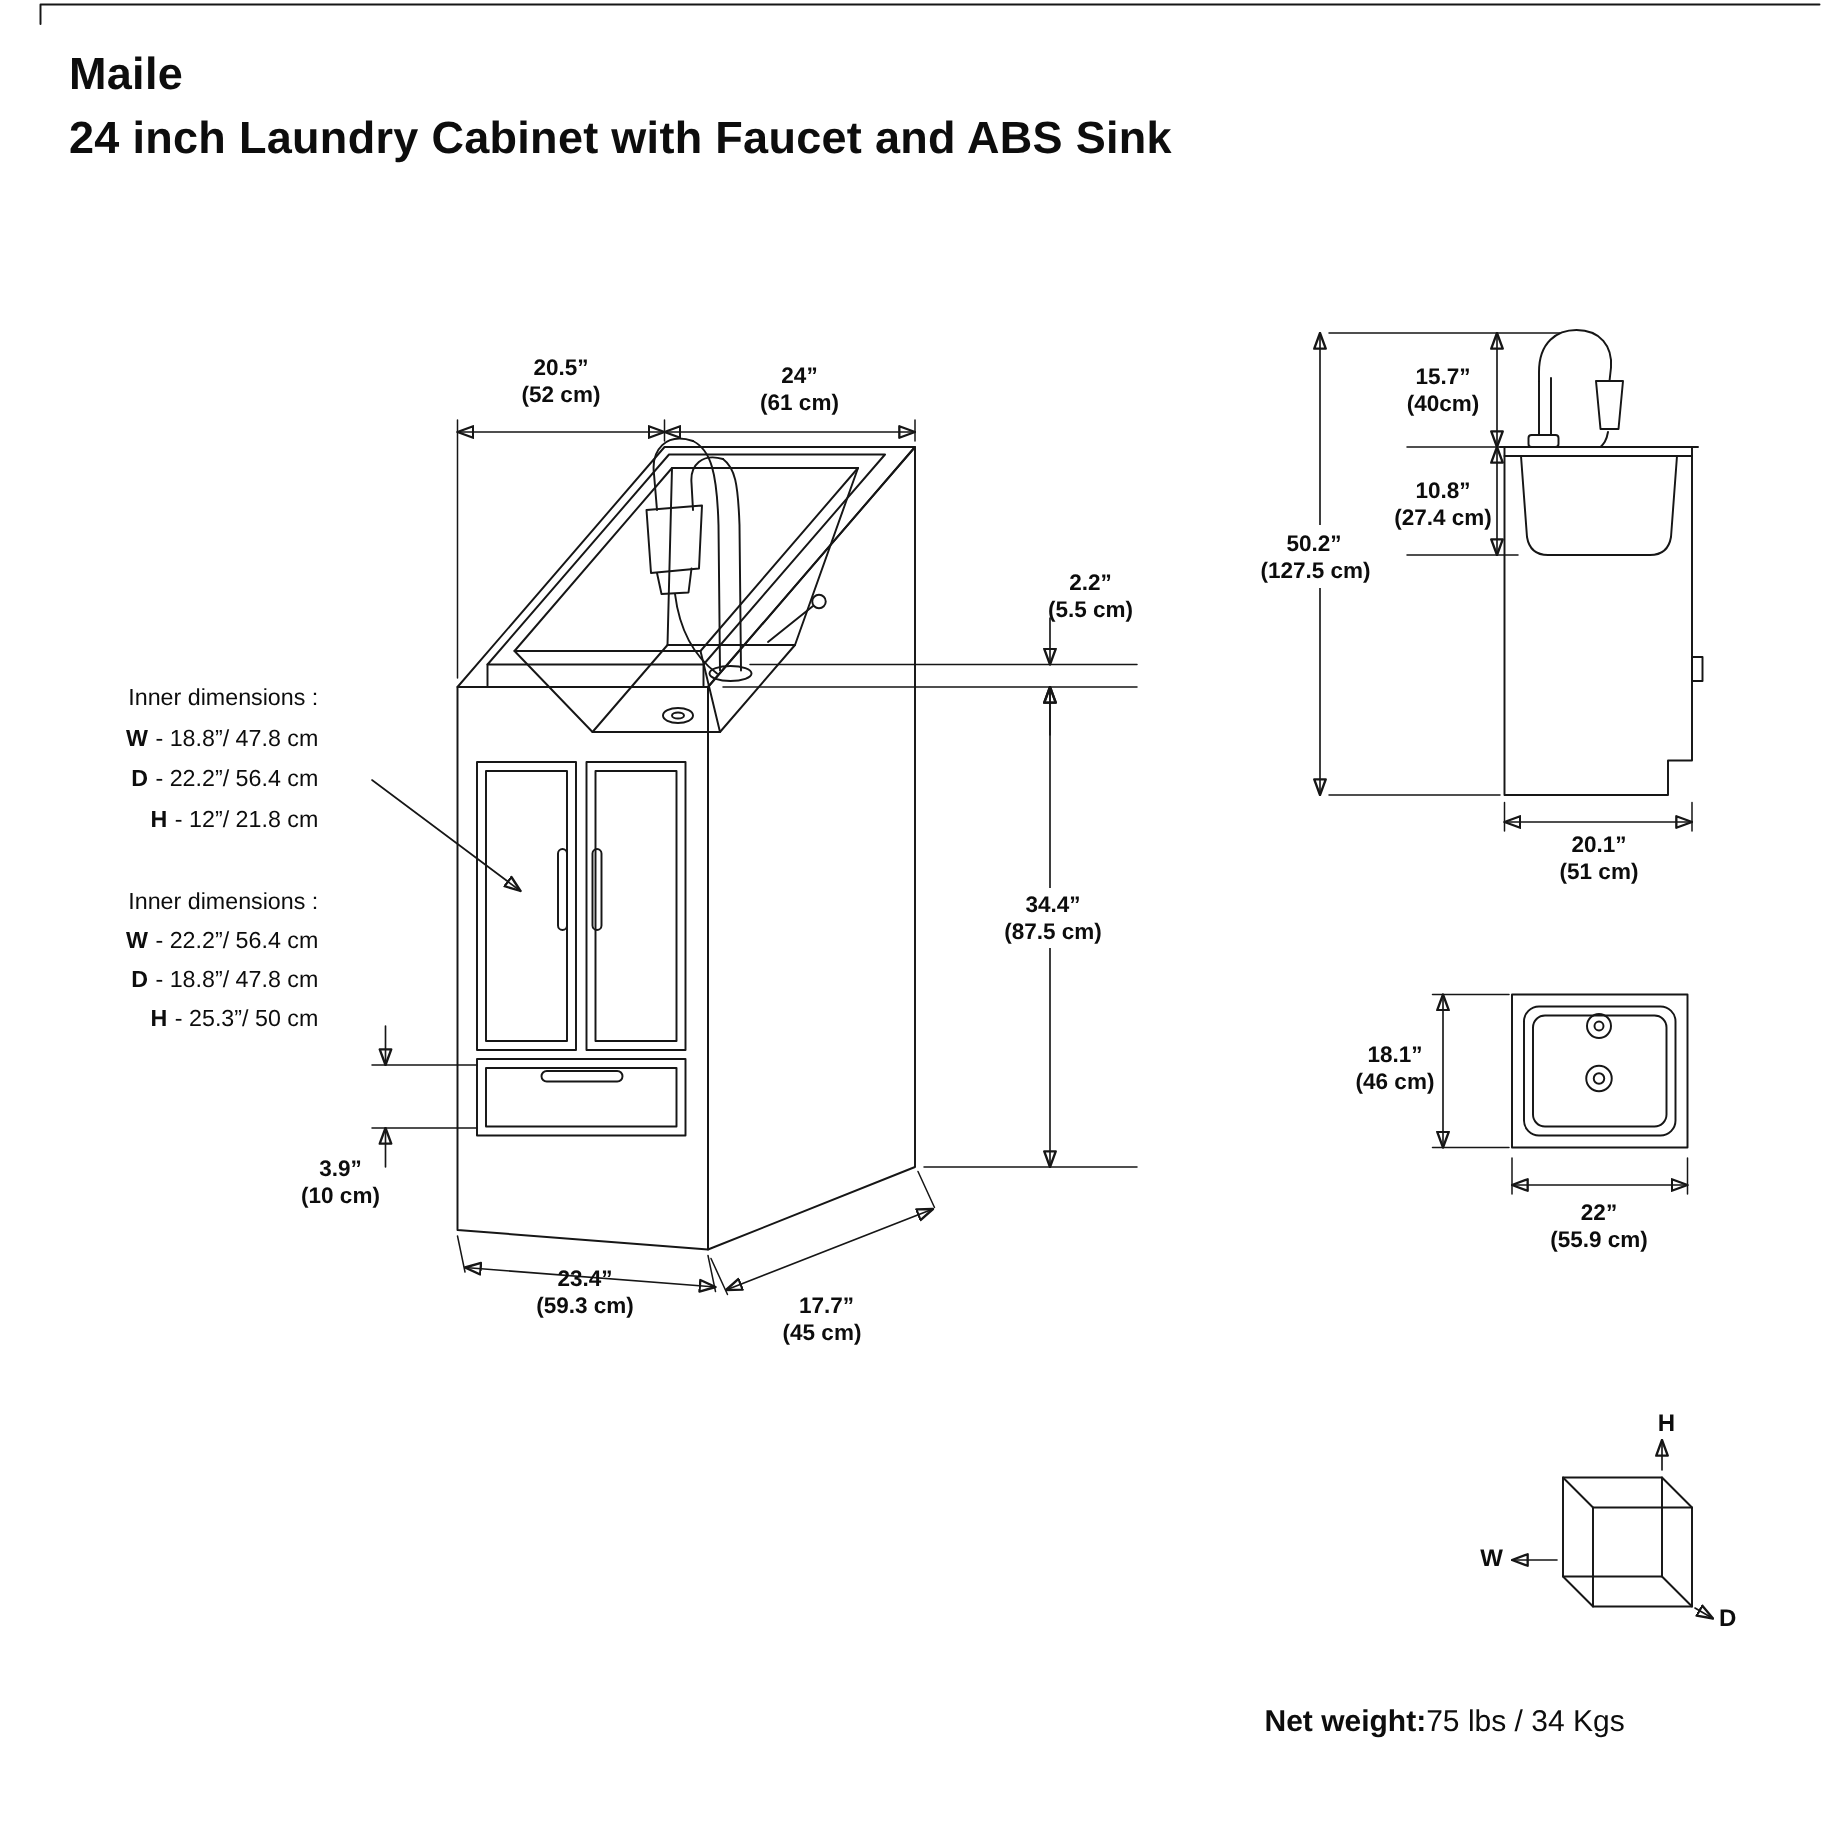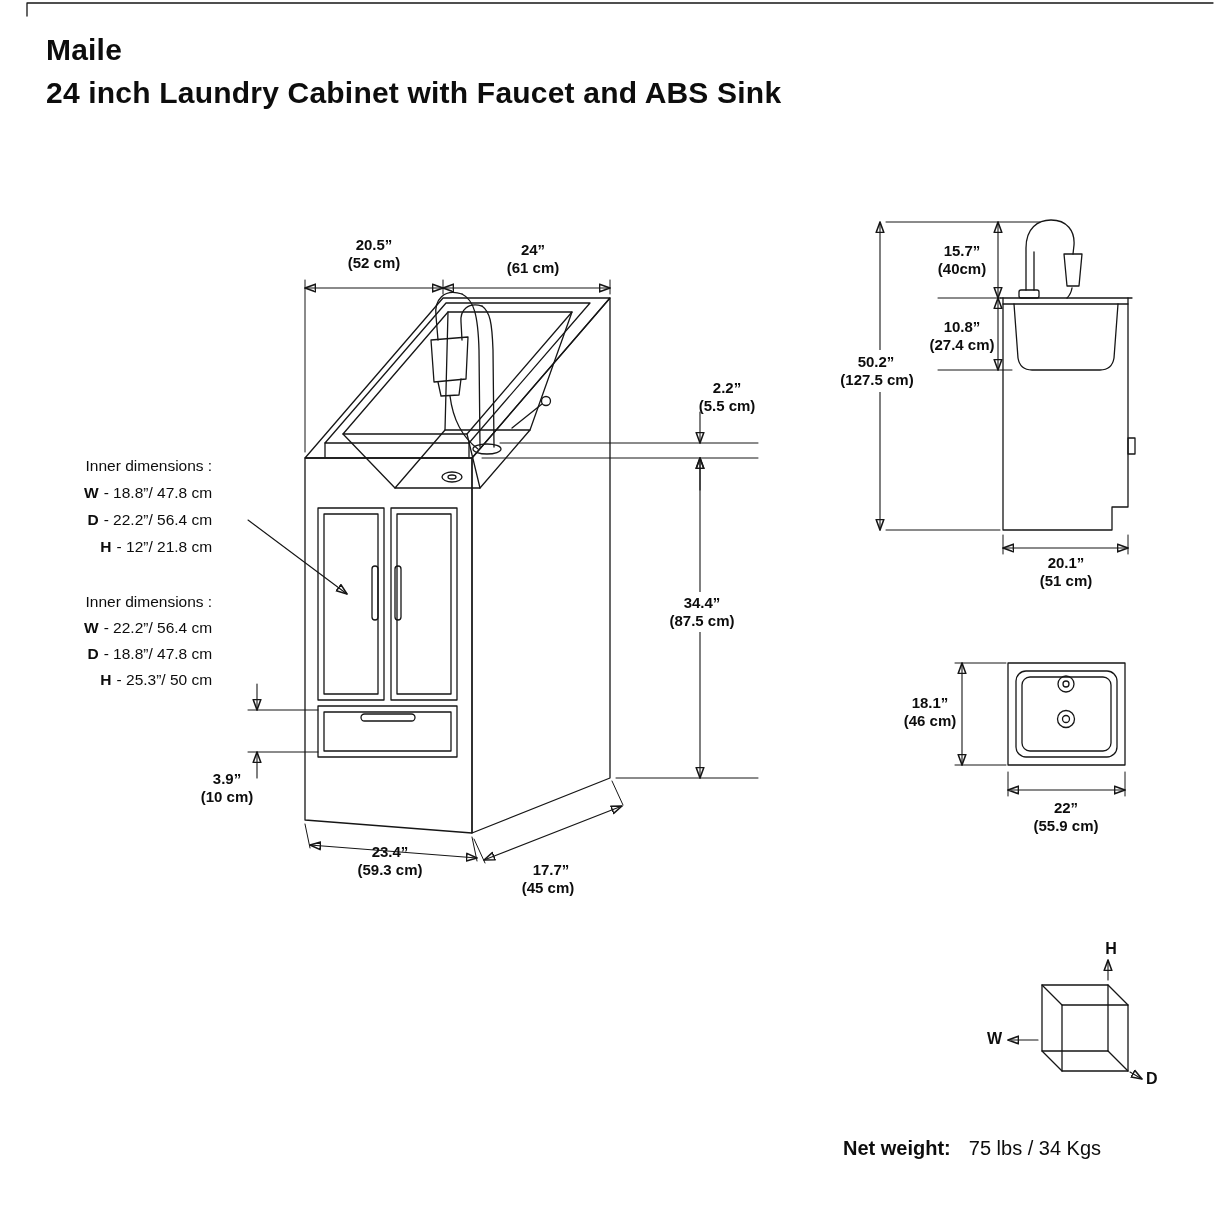--- a/index.html
+++ b/index.html
@@ -17,21 +17,21 @@
   svg.draw .dim  { stroke-width:1.1; }
   svg.draw .mask { fill:#ffffff; stroke:none; }
   svg.draw text  { font-family:"Liberation Sans", sans-serif; fill:#0d0d0d; stroke:none; }
   .dim-label  { font-size:15px; font-weight:bold; text-anchor:middle; }
   .axis-label { font-size:16px; font-weight:bold; }
   .title { position:absolute; left:46px; top:28px; font-size:30px; font-weight:bold; line-height:43px; letter-spacing:0.2px; }
   .inner-dims { position:absolute; left:84px; font-size:15.5px; line-height:27px;text-align:right; }
   .inner-dims .id-row b { margin-right:5px; }
   .net-weight { position:absolute; left:843px; top:1137px; font-size:20px; }
   .net-weight b { font-weight:bold; }
-  .net-weight span { margin-left:18px; }
+  .net-weight span { margin-left:0; }
 </style>
 </head>
 <body>
 
 <div class="canvas">
 
   <div class="title">
     <div>Maile</div>
     <div>24 inch Laundry Cabinet with Faucet and ABS Sink</div>
   </div>

